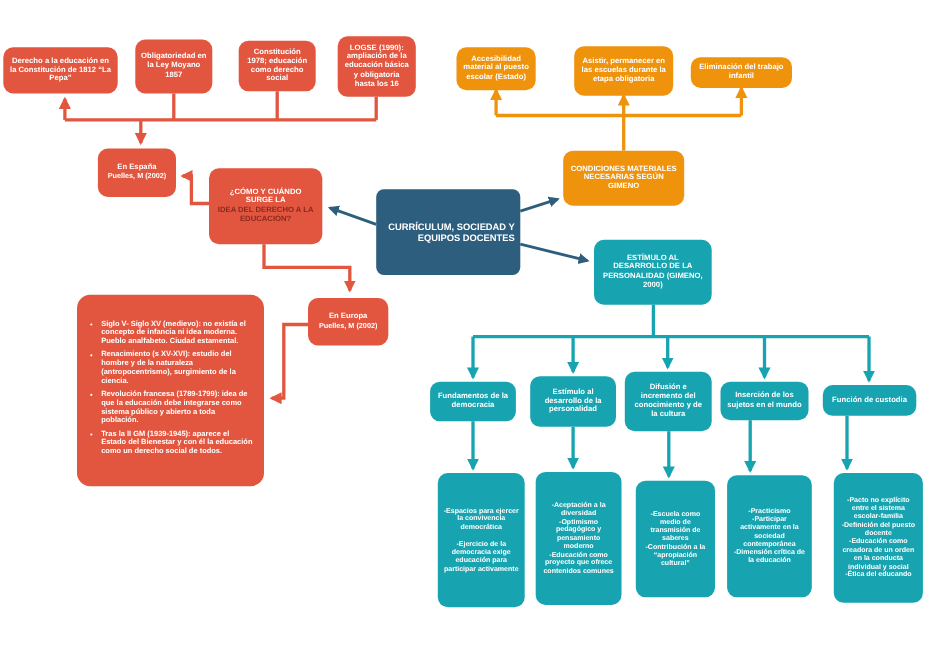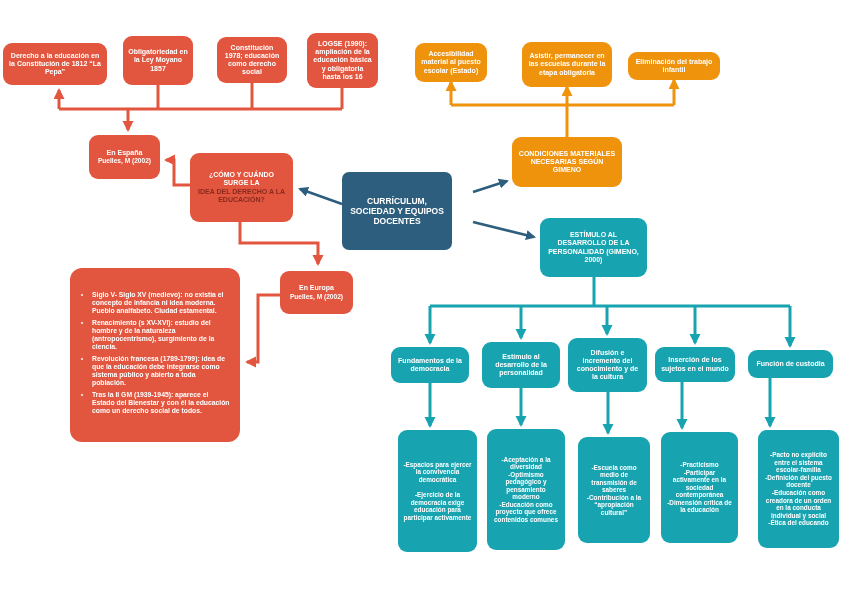--- a/index.html
+++ b/index.html
@@ -97,21 +97,21 @@
   <div class="node red" style="left:89px;top:135px;width:71px;height:44px;">
     <div class="fs7">En España</div>
     <div class="src2">Puelles, M (2002)</div>
   </div>
 
   <div class="node red" style="left:190px;top:153px;width:103px;height:69px;padding:4px 6px;">
     <div class="fs7">¿CÓMO Y CUÁNDO SURGE LA</div>
     <div class="fs7 dark-line">IDEA DEL DERECHO A LA EDUCACIÓN?</div>
   </div>
 
-  <div class="node navy fs85" style="left:342px;top:172px;width:110px;height:78px;border-radius:7px;">CURRÍCULUM, SOCIEDAD Y EQUIPOS DOCENTES</div>
+  <div class="node navy fs85" style="left:342px;top:172px;width:131px;height:78px;border-radius:7px;text-align:right;">CURRÍCULUM, SOCIEDAD Y EQUIPOS DOCENTES</div>
 
   <div class="node red" style="left:70px;top:268px;width:170px;height:174px;align-items:flex-start;justify-content:center;border-radius:12px;padding:10px 8px;">
     <ul class="bullets">
       <li>Siglo V- Siglo XV (medievo): no existía el concepto de infancia ni idea moderna. Pueblo analfabeto. Ciudad estamental.</li>
       <li>Renacimiento (s XV-XVI): estudio del hombre y de la naturaleza (antropocentrismo), surgimiento de la ciencia.</li>
       <li>Revolución francesa (1789-1799): idea de que la educación debe integrarse como sistema público y abierto a toda población.</li>
       <li>Tras la II GM (1939-1945): aparece el Estado del Bienestar y con él la educación como un derecho social de todos.</li>
     </ul>
   </div>
 

